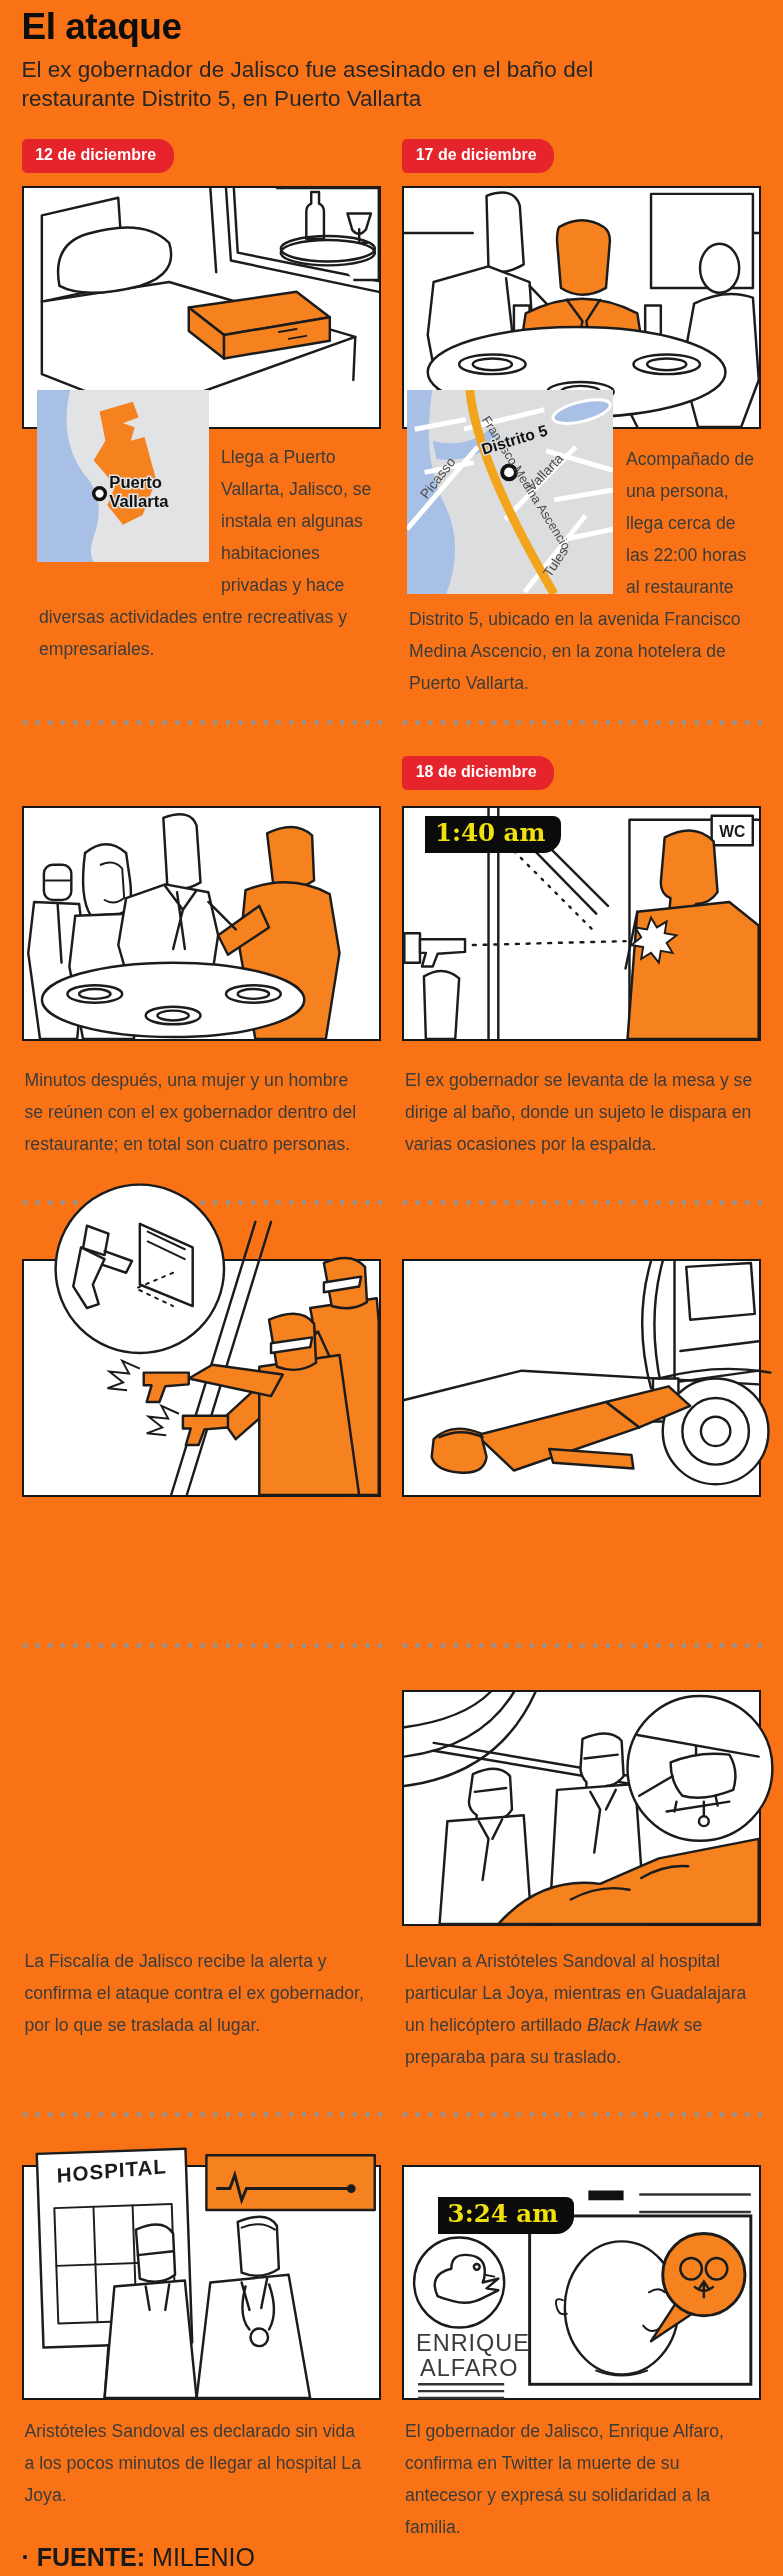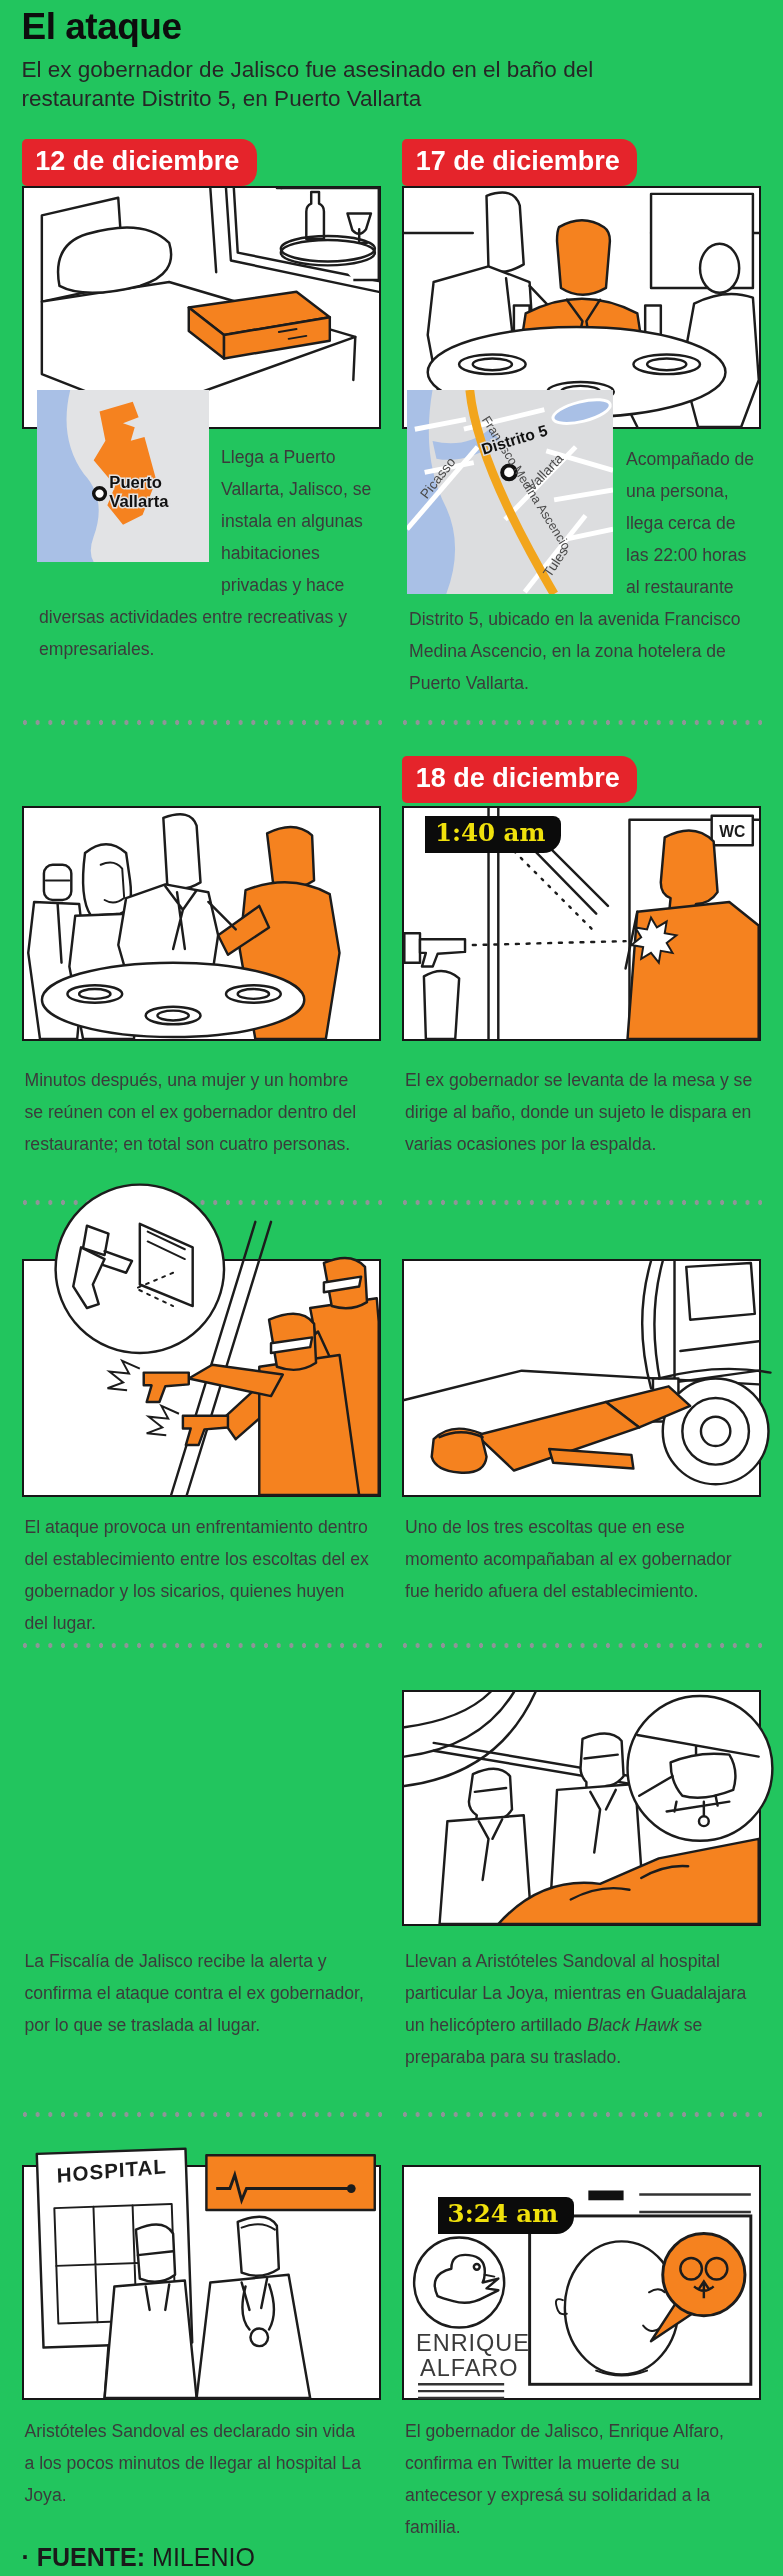--- a/index.html
+++ b/index.html
@@ -1,21 +1,21 @@
 <!DOCTYPE html>
 <html><head>
 <meta charset="utf-8">
 <style>
   html,body{margin:0;padding:0;background:#fff;}
-  #page{position:relative;width:784px;height:2576px;background:#22c55e;overflow:hidden;
+  #page{position:relative;width:784px;height:2576px;background:#f97316;overflow:hidden;
         font-family:"Liberation Sans",sans-serif;}
   .abs{position:absolute;}
   .title{font-size:37px;font-weight:900;color:#0d0d0d;letter-spacing:-0.5px;}
   .subtitle{font-size:22.5px;line-height:29px;color:#262626;width:676px;}
-  .date-badge{position:absolute;background:#e5242b;color:#fff;font-weight:bold;font-size:27px;
+  .date-badge{position:absolute;background:#e5242b;color:#fff;font-weight:bold;font-size:16px;
               padding:6.9px 17.6px 8.8px 13.7px;border-radius:4.9px 15.7px 15.7px 4.9px;}
   .time-badge{position:absolute;background:#0b0b0b;color:#f0e10c;font-family:"DejaVu Serif",serif;
               font-weight:bold;font-size:24.5px;padding:2px 15.7px 5.9px 9.8px;border-radius:0 7.8px 17.6px 0;z-index:5;margin-left:24px;}
   .panel{position:absolute;background:#fff;border:2.9px solid #161616;overflow:visible;}
   .panel svg{display:block;overflow:visible;}
   .caption{position:absolute;font-size:17.6px;line-height:32px;color:#3b3b3b;}
   .map-spacer{float:left;}
   .mapbox{position:absolute;z-index:4;}
   .dots{position:absolute;width:360px;height:6.9px;
         background-image:radial-gradient(ellipse 2.1px 2.7px at 2.9px 3.4px,#8f9598 97%,transparent 100%);
@@ -235,22 +235,20 @@
       <circle class="lineart" cx="318" cy="174" r="34"></circle>
       <circle class="lineart" cx="318" cy="174" r="15"></circle>
       <path class="ofill" d="M206,144 L270,128 L292,148 L240,170 Z"></path>
       <path class="ofill" d="M74,178 L206,144 L240,170 L112,214 Z"></path>
       <path class="ofill" d="M148,192 L232,198 L234,212 L152,206 Z"></path>
       <path class="ofill" d="M30,182 q18,-18 48,-6 l6,24 q-2,18 -28,16 q-24,-2 -28,-16 z"></path>
       <path class="lineart" d="M36,180 q22,-10 44,0"></path>
     </svg>
   </div>
 
-  <div class="caption" style="left:24.5px;top:1511px;width:345px">El ataque provoca un enfrentamiento dentro del establecimiento entre los escoltas del ex gobernador y los sicarios, quienes huyen del lugar.</div>
-  <div class="caption" style="left:405px;top:1511px;width:353px">Uno de los tres escoltas que en ese momento acompañaban al ex gobernador fue herido afuera del establecimiento.</div>
 
   <div class="dots" style="left:21.5px;top:1642px"></div>
   <div class="dots" style="left:402px;top:1642px"></div>
 
 
   <div class="panel" style="left:402px;top:1690px;width:355px;height:232px">
     <svg width="355" height="232" viewBox="0 0 362 237">
       <path class="lineart" d="M0,36 q60,-8 88,-36 M0,66 q78,-10 112,-66 M0,96 q96,-12 134,-96"></path>
       <path class="lineart" d="M30,52 L362,108 M30,60 L362,116"></path>
       <path class="wfill" d="M70,84 q26,-12 38,2 l2,34 q-6,10 -16,10 l-4,14 l-18,-2 l2,-16 q-8,-6 -8,-14 z"></path>

